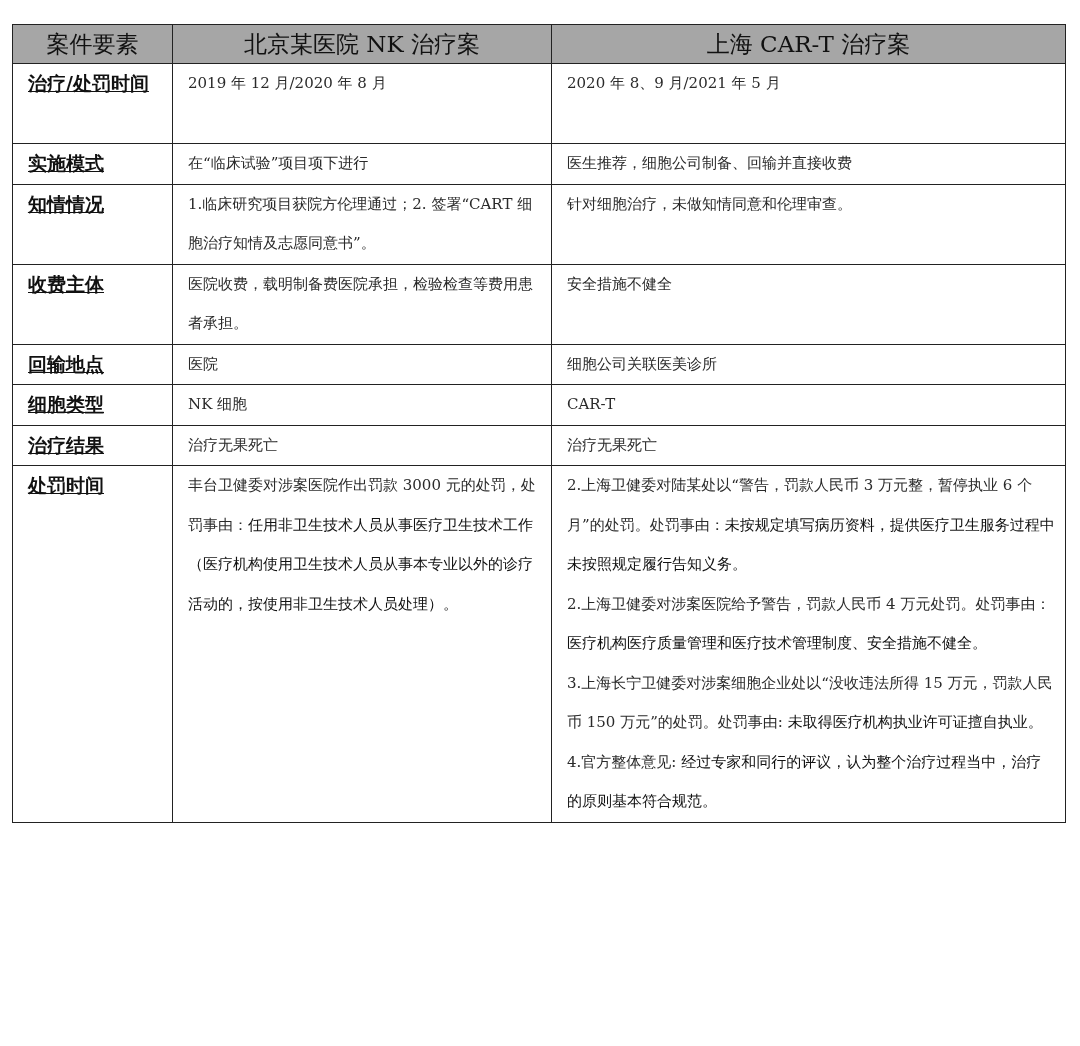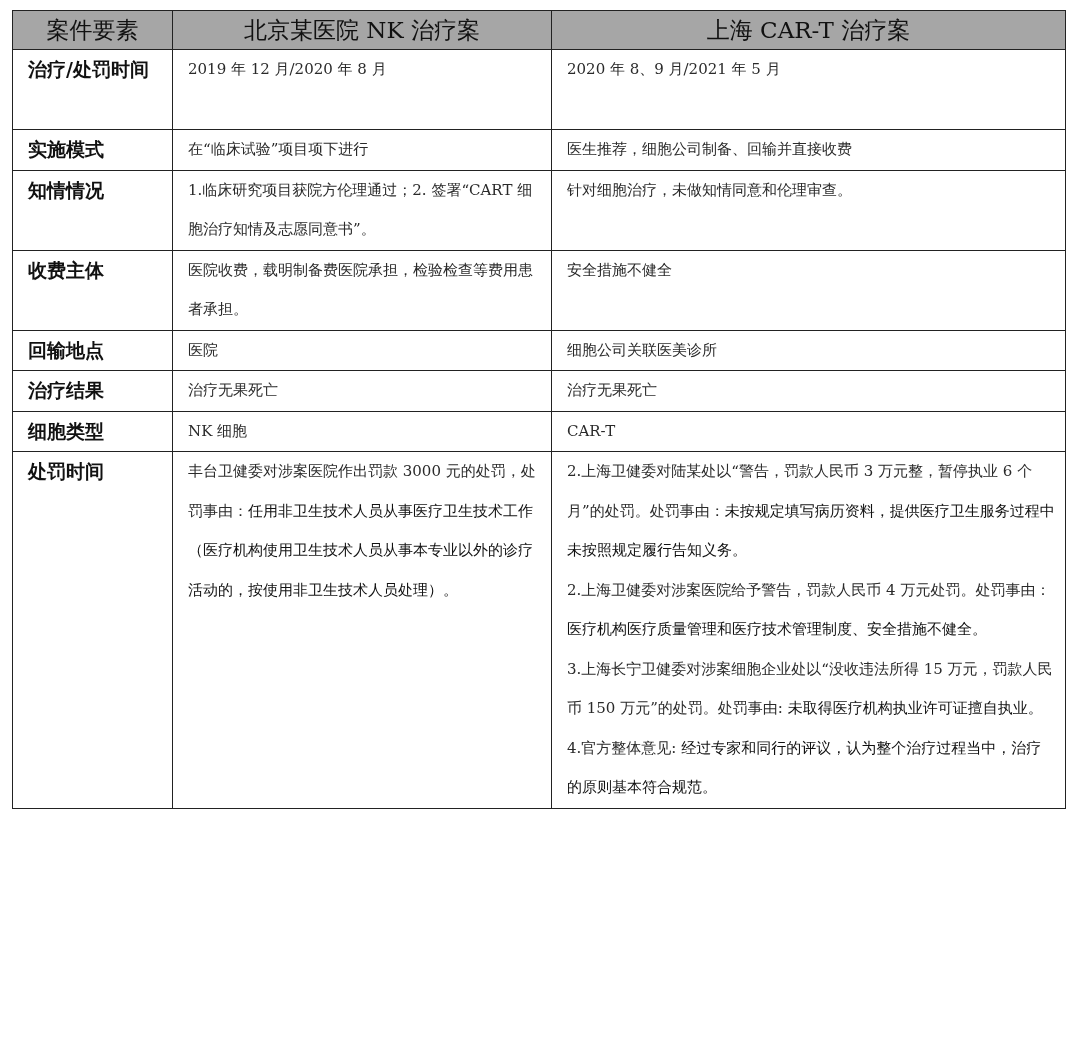--- a/index.html
+++ b/index.html
@@ -1,29 +1,29 @@
 <!DOCTYPE html>
 <html><head>
 <meta charset="utf-8">
 <style>
   html, body { margin: 0; padding: 0; background: #ffffff; }
   body { width: 1080px; height: 1046px; position: relative; overflow: hidden;
          font-family: "DejaVu Serif", "Liberation Serif", serif; color: #1a1a1a; }
-  table.cmp { position: absolute; left: 12px; top: 10px; width: 1053px;
+  table.cmp { position: absolute; left: 12px; top: 24px; width: 1053px;
               border-collapse: collapse; table-layout: fixed; }
   table.cmp col.c0 { width: 160px; }
   table.cmp col.c1 { width: 379px; }
   table.cmp col.c2 { width: 514px; }
   table.cmp th, table.cmp td { border: 1.5px solid #222; vertical-align: top; }
   table.cmp th { background: #a6a6a6; font-weight: normal; font-size: 23px;
                  height: 38px; padding: 0; text-align: center; vertical-align: middle;
                  color: #111; }
   table.cmp td { font-size: 15px; line-height: 39.5px; padding: 0 10px 0 15px; }
   table.cmp td.label { font-family: "DejaVu Sans", "Liberation Sans", sans-serif;
-                       font-weight: bold; font-size: 19px; padding-left: 15px; color: #111; }
+                       font-weight: bold; font-size: 19px; padding-left: 15px; color: #111; text-decoration: underline; }
   table.cmp td.val { color: #2a2a2a; }
   .b { font-weight: normal; color: #111; font-family: "DejaVu Sans", "Liberation Sans", sans-serif; }
   .para { display: block; }
 </style>
 </head>
 <body>
 
 <table class="cmp">
   <colgroup>
       <col class="c0">
@@ -57,28 +57,28 @@
       <td class="label">收费主体</td>
       <td class="val">医院收费，载明制备费医院承担，检验检查等费用患者承担。</td>
       <td class="val">安全措施不健全</td>
     </tr>
     <tr>
       <td class="label">回输地点</td>
       <td class="val">医院</td>
       <td class="val">细胞公司关联医美诊所</td>
     </tr>
     <tr>
+      <td class="label">细胞类型</td>
+      <td class="val">NK 细胞</td>
+      <td class="val">CAR-T</td>
+    </tr>
+    <tr>
       <td class="label">治疗结果</td>
       <td class="val">治疗无果死亡</td>
       <td class="val">治疗无果死亡</td>
-    </tr>
-    <tr>
-      <td class="label">细胞类型</td>
-      <td class="val">NK 细胞</td>
-      <td class="val">CAR-T</td>
     </tr>
     <tr>
       <td class="label">处罚时间</td>
       <td class="val"><span>丰台卫健委对涉案医院作出罚款 3000 元的处罚，处罚事由：</span><span class="b">任用非卫生技术人员从事医疗卫生技术工作（医疗机构使用卫生技术人员从事本专业以外的诊疗活动的，按使用非卫生技术人员处理）。</span></td>
       <td class="val">
         <span class="para"><span>2.上海卫健委对陆某处以“警告，罚款人民币 3 万元整，暂停执业 6 个月”的处罚。处罚事由：</span><span class="b">未按规定填写病历资料，提供医疗卫生服务过程中未按照规定履行告知义务。</span></span>
         <span class="para"><span>2.上海卫健委对涉案医院给予警告，罚款人民币 4 万元处罚。处罚事由：</span><span class="b">医疗机构医疗质量管理和医疗技术管理制度、安全措施不健全。</span></span>
         <span class="para"><span>3.上海长宁卫健委对涉案细胞企业处以“没收违法所得 15 万元，罚款人民币 150 万元”的处罚。处罚事由: </span><span class="b">未取得医疗机构执业许可证擅自执业。</span></span>
         <span class="para"><span>4.官方整体意见: </span><span class="b">经过专家和同行的评议，认为整个治疗过程当中，治疗的原则基本符合规范。</span></span>
       </td>

